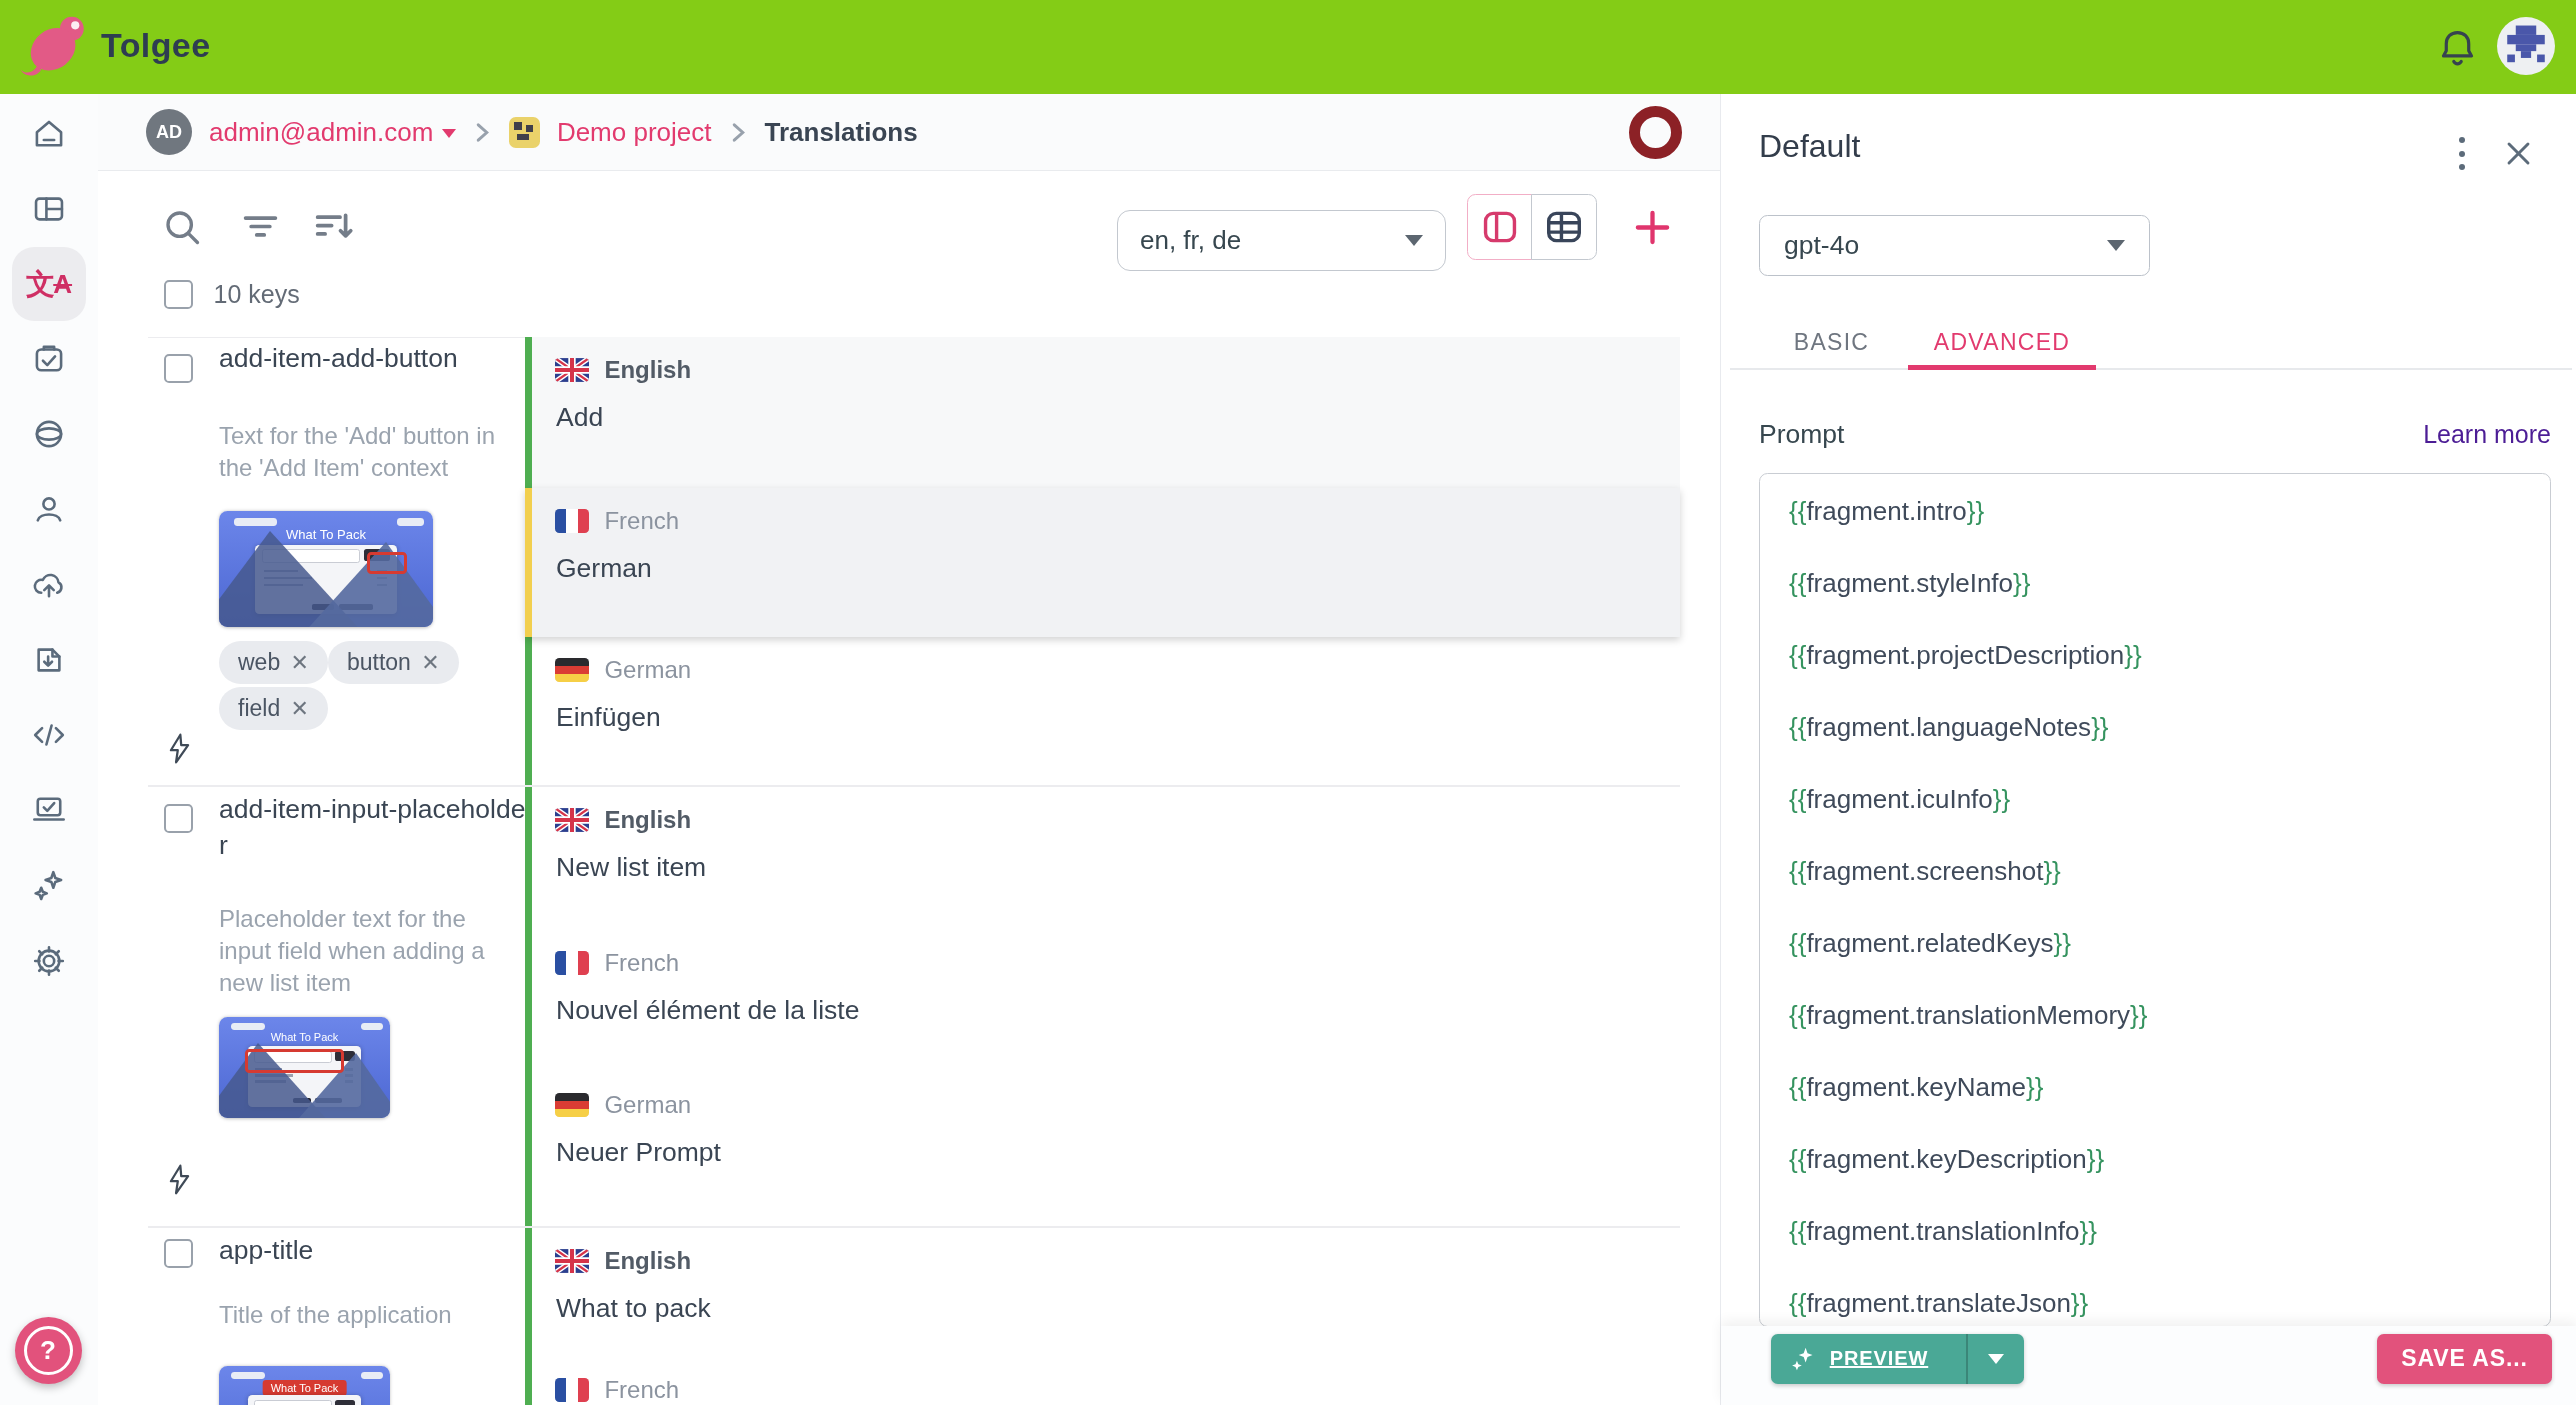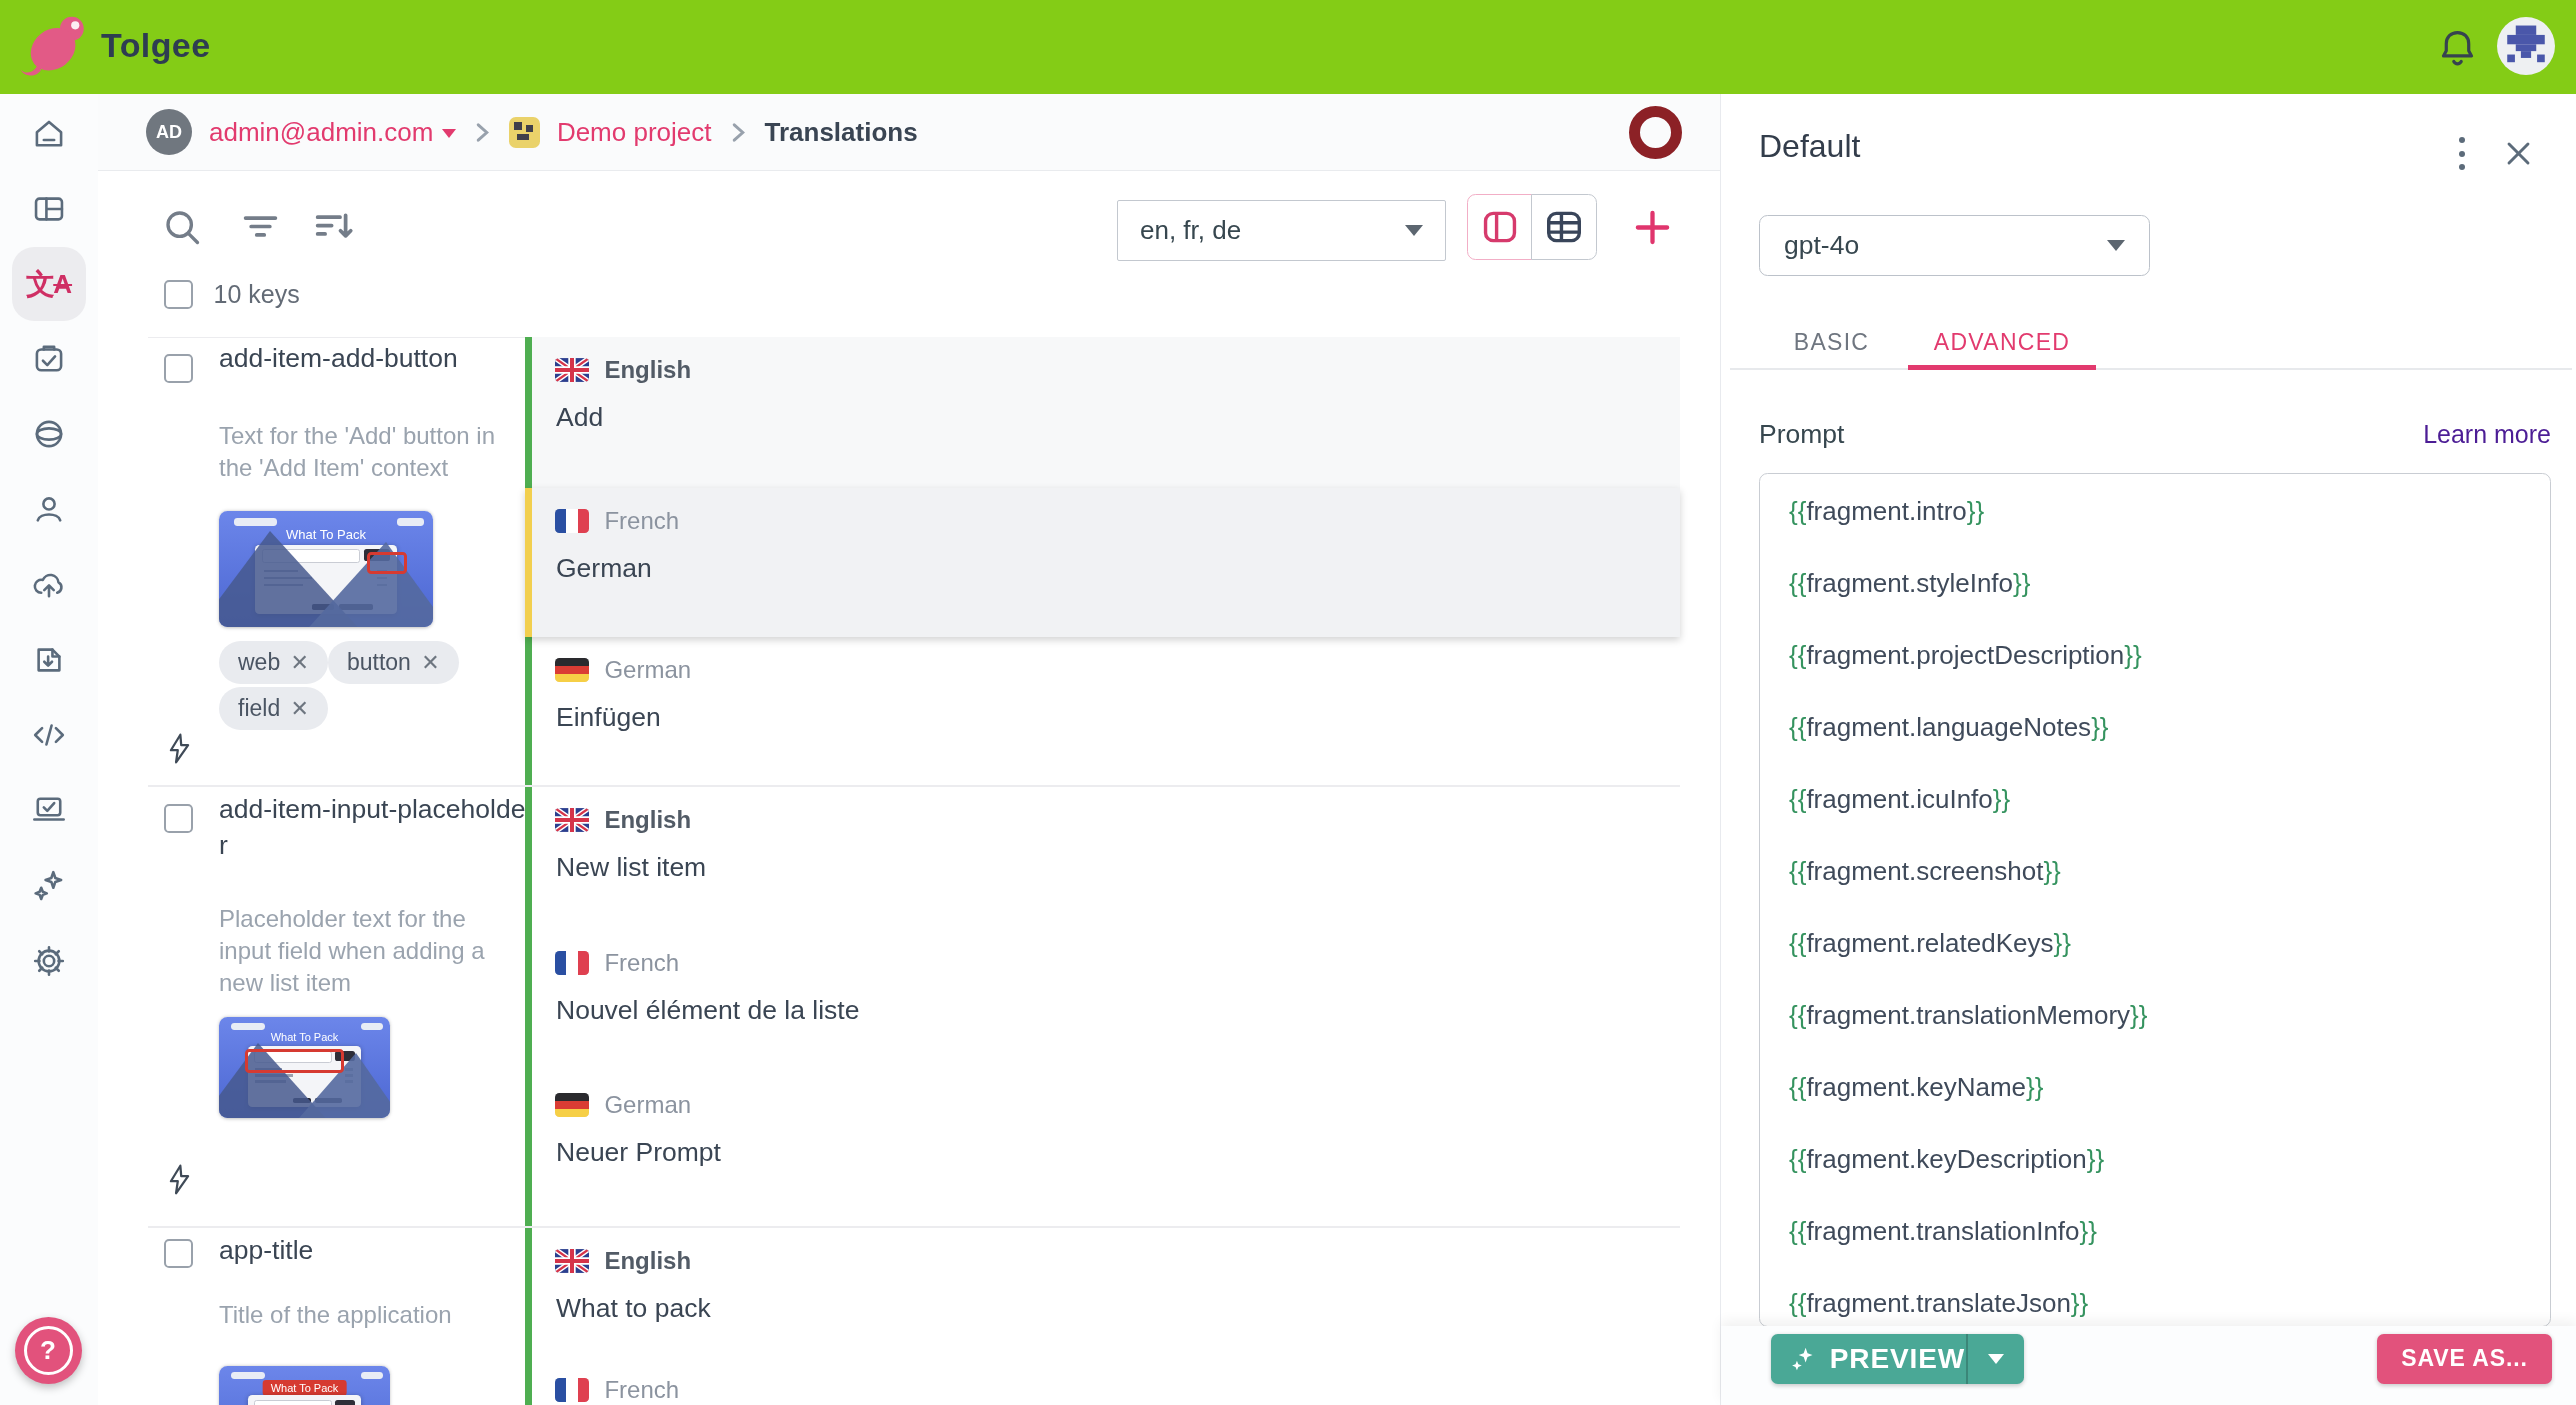--- a/index.html
+++ b/index.html
@@ -27,21 +27,21 @@
   .ad-avatar{width:46px;height:46px;border-radius:50%;background:#70777f;color:#fff;font-size:18px;font-weight:700;
     display:flex;align-items:center;justify-content:center;flex:0 0 auto;}
   .crumb-link{color:#e23a6e;font-size:26px;display:flex;align-items:center;gap:8.5px;cursor:pointer;}
   .caret-down{width:0;height:0;border-left:7.7px solid transparent;border-right:7.7px solid transparent;border-top:9.4px solid #e23a6e;margin-top:3.4px;}
   .crumb-page{color:#3a4553;font-size:26px;font-weight:600;}
   .proj-ico{width:31px;height:31px;border-radius:6.8px;background:#ead26a;position:relative;overflow:hidden;flex:0 0 auto;}
   .proj-ico i{position:absolute;background:#3f3f4a;}
   .ring{position:absolute;left:1531px;top:12px;width:53px;height:53px;border-radius:50%;border:11px solid #8c2126;box-sizing:border-box;background:transparent;}
   
   .tool-ic{position:absolute;cursor:pointer;}
-  .lang-select{position:absolute;left:1019px;top:106px;width:329px;height:61px;border:1.7px solid #c3c8cf;border-radius:2px;
+  .lang-select{position:absolute;left:1019px;top:116px;width:329px;height:61px;border:1.7px solid #c3c8cf;border-radius:13px;
     background:#fff;display:flex;align-items:center;padding:0 22px;box-sizing:border-box;font-size:26px;color:#37474f;cursor:pointer;}
   .lang-select .sel-caret{margin-left:auto;width:0;height:0;border-left:9.4px solid transparent;border-right:9.4px solid transparent;border-top:11px solid #5c6670;}
   .vtoggle{position:absolute;left:1369px;top:100px;display:flex;}
   .vbtn{width:66px;height:66px;box-sizing:border-box;display:flex;align-items:center;justify-content:center;background:#fff;cursor:pointer;}
   .vbtn.left{border:1.7px solid #f2aec6;border-radius:8.5px 0 0 8.5px;}
   .vbtn.right{border:1.7px solid #c3c8cf;border-left:1.7px solid #c3c8cf;border-radius:0 8.5px 8.5px 0;margin-left:-1.7px;}
   .plusbtn{position:absolute;left:1530px;top:109px;width:48px;height:48px;display:flex;align-items:center;justify-content:center;cursor:pointer;}
   .keysrow{position:absolute;left:66px;top:186px;display:flex;align-items:center;gap:20.5px;}
   .cbox{width:29px;height:29px;border:2.6px solid #99a1ab;border-radius:5.1px;background:#fff;box-sizing:border-box;cursor:pointer;}
   .keyslabel{font-size:25px;color:#636b76;}
@@ -102,21 +102,21 @@
   .prompt-label{font-size:26.5px;color:#37474f;font-weight:500;}
   .learn-more{margin-left:auto;font-size:25px;color:#4c1d95;cursor:pointer;}
   .prompt-box{position:absolute;left:38px;top:379px;width:792px;height:854px;border:1.7px solid #c9cdd3;border-radius:8.5px;
     box-sizing:border-box;background:#fff;overflow:hidden;padding-top:1.7px;cursor:text;}
   .fragment-line{height:72px;display:flex;align-items:center;padding-left:29px;font-size:26px;color:#3f4a5a;white-space:pre;}
   .fragment-line .brace{color:#35935f;}
   .panel-bar{position:absolute;left:0;top:1232px;width:856px;height:79px;background:#fcfdfe;box-shadow:0 -5.1px 12px rgba(0,0,0,.06);z-index:5;}
   .preview-btn{position:absolute;left:50px;top:7.7px;width:253px;height:50px;background:#4aa896;border-radius:6.8px;display:flex;align-items:center;
     color:#fff;cursor:pointer;box-shadow:0 1.7px 4.3px rgba(0,0,0,.2);}
   .preview-main{display:flex;align-items:center;gap:13.7px;padding-left:19px;width:176px;}
-  .preview-label{font-size:28px;font-weight:600;letter-spacing:0.9px;}
+  .preview-label{font-size:20px;font-weight:600;letter-spacing:0.9px;text-decoration:underline;}
   .preview-div{width:1.7px;height:50px;background:rgba(0,0,0,.2);}
   .preview-caret{flex:1;display:flex;align-items:center;justify-content:center;}
   .preview-caret i{width:0;height:0;border-left:8.5px solid transparent;border-right:8.5px solid transparent;border-top:10.3px solid #fff;}
   .saveas-btn{position:absolute;left:656px;top:7.7px;width:175px;height:50px;background:#e2527c;border-radius:6.8px;display:flex;
     align-items:center;justify-content:center;color:#fff;font-size:23px;font-weight:600;letter-spacing:0.9px;cursor:pointer;box-shadow:0 1.7px 4.3px rgba(0,0,0,.2);}
 </style>
 </head>
 <body>
 
 <div id="app">

